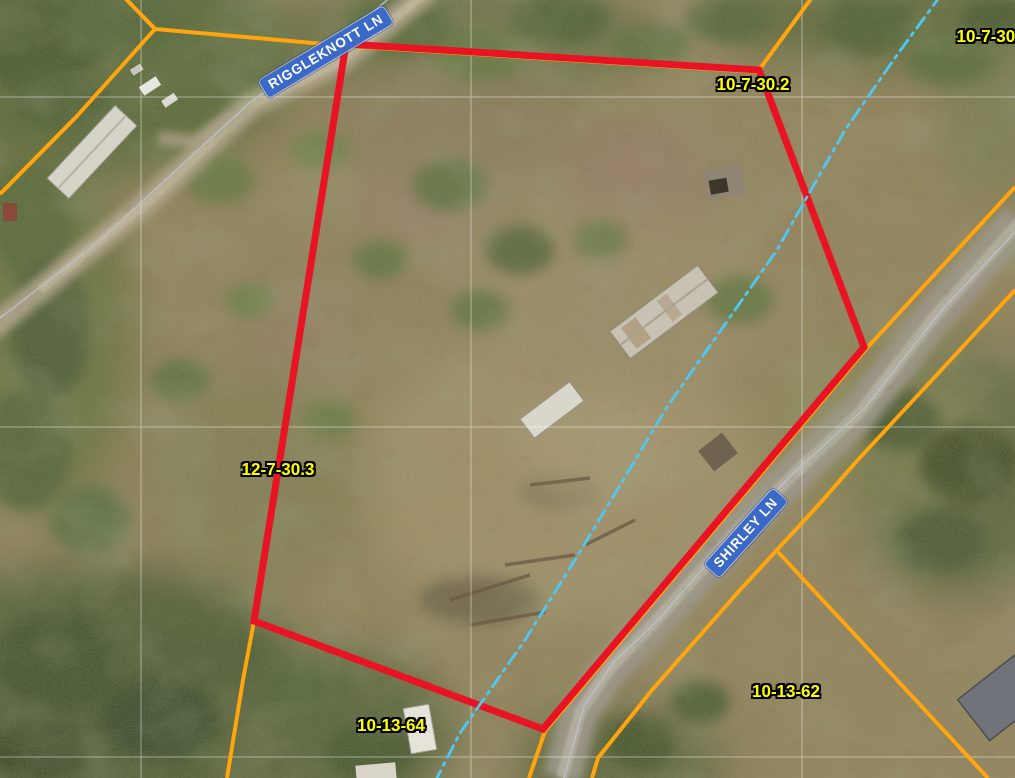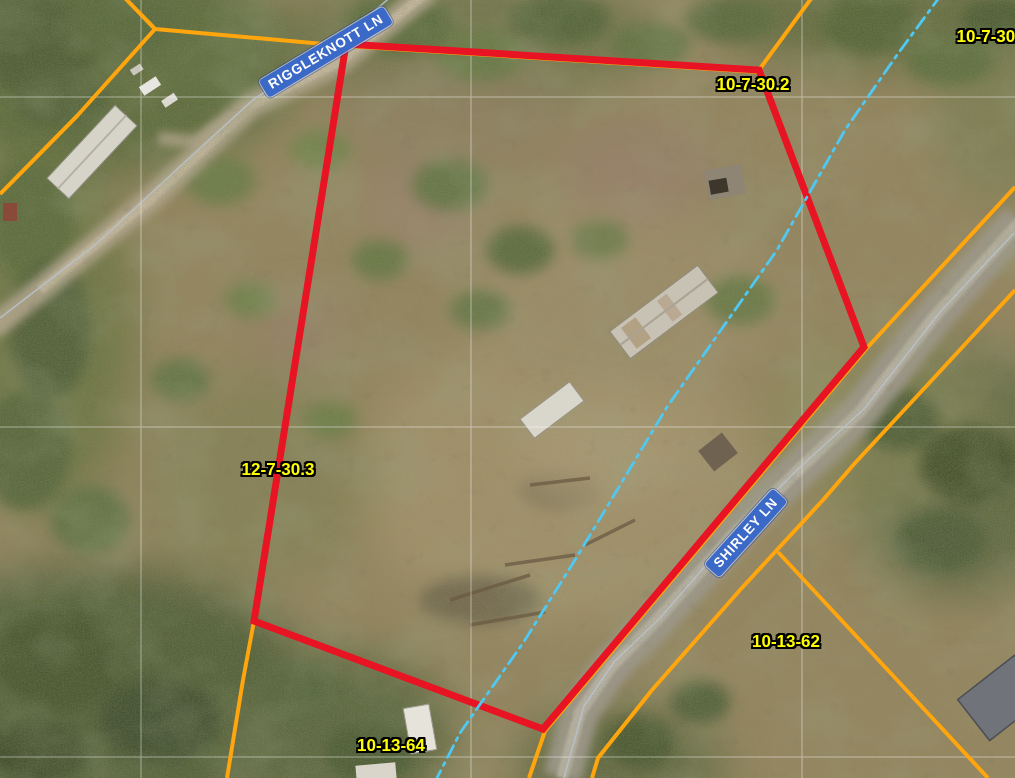--- a/index.html
+++ b/index.html
@@ -210,18 +210,18 @@
 
     <polygon points="346,44 759,70 864,347 543,729 254,621" fill="none" stroke="var(--selected-parcel,#e81423)" stroke-width="7" stroke-linejoin="miter"></polygon>
 
     <path d="M941,-5 L897,55 L845,130 L777,250 L667,407 L575,560 L523,643 L460,733 L437,778" fill="none" stroke="var(--stream-line,#4fc8f2)" stroke-width="2.8" stroke-dasharray="13 6 3 6" stroke-linecap="round"></path>
   </svg>
 
   <div id="labels-layer">
       <div class="parcel-label" style="left: 753px; top: 85px;">10-7-30.2</div>
       <div class="parcel-label" style="left: 993px; top: 37px;">10-7-30.4</div>
       <div class="parcel-label" style="left: 278px; top: 470px;">12-7-30.3</div>
-      <div class="parcel-label" style="left: 786px; top: 642px;">10-13-62</div>
-      <div class="parcel-label" style="left: 391px; top: 726px; margin-top: 20px;">10-13-64</div>
+      <div class="parcel-label" style="left: 786px; top: 692px;">10-13-62</div>
+      <div class="parcel-label" style="left: 391px; top: 726px;">10-13-64</div>
       <div class="street-label" style="left: 326px; top: 52px; --rot: -31deg;">RIGGLEKNOTT LN</div>
       <div class="street-label" style="left: 746px; top: 533px; --rot: -48deg;">SHIRLEY LN</div>
     </div>
 </div>
 
 </body></html>

